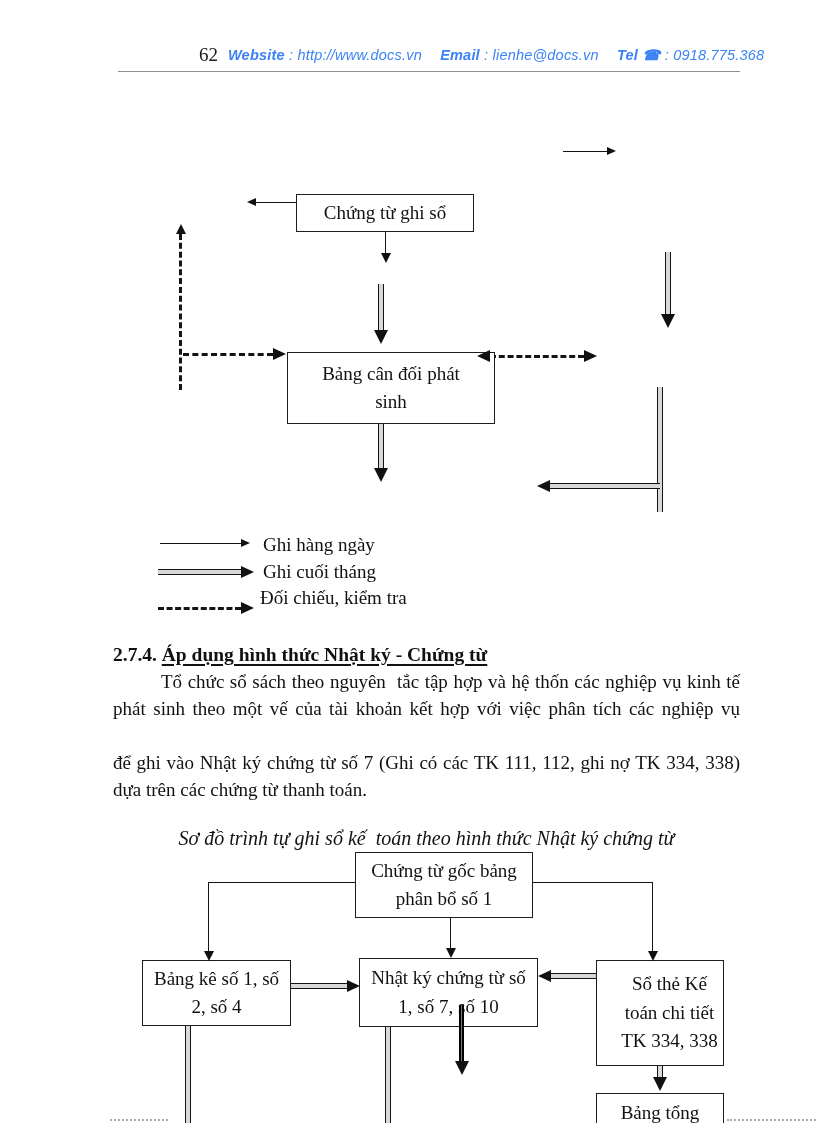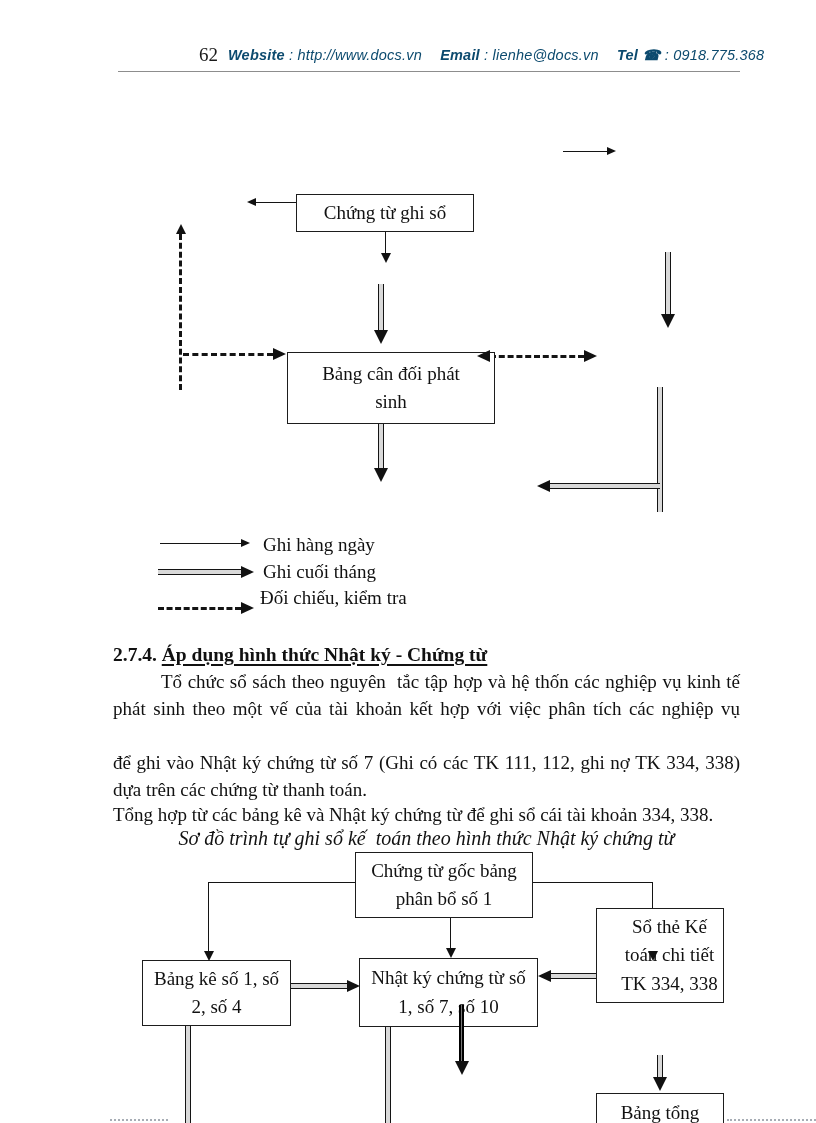--- a/index.html
+++ b/index.html
@@ -2,21 +2,21 @@
 <html><head>
 <meta charset="utf-8">
 <style>
   html,body{margin:0;padding:0;background:#fff;}
   .page{position:relative;width:816px;height:1123px;background:#ffffff;overflow:hidden;
         font-family:"Liberation Serif",serif;color:#111;}
 
   
   .pagenum{position:absolute;left:199px;top:44px;font-size:19px;color:#1a1a1a;}
   .contact{position:absolute;left:228px;top:47px;font-size:14.5px;font-style:italic;
-           font-family:"Liberation Sans",sans-serif;color:#0c4a6e;letter-spacing:.2px;white-space:nowrap;}
+           font-family:"Liberation Sans",sans-serif;color:#3b82f6;letter-spacing:.2px;white-space:nowrap;}
   .contact b{font-weight:bold;}
   .contact .sp{display:inline-block;width:14px;}
   .hdr-rule{position:absolute;left:118px;top:71px;width:622px;border-top:1.6px solid #8d8d8d;}
 
   
   .bx{position:absolute;box-sizing:border-box;border:1.7px solid #1d1d1d;background:#fff;
       display:flex;align-items:center;justify-content:center;text-align:center;z-index:2;}
   .bx span{white-space:pre-line;font-size:19px;line-height:1.5;}
   .bx.top-align{align-items:flex-start;padding-top:5px;}
   .hl{position:absolute;border-top:1.7px solid #141414;z-index:1;}
@@ -122,21 +122,20 @@
   <div class="ah rl" style="left:241px;top:602px;"></div>
 
   <div class="heading">
     <span>2.7.4.</span>
     <span class="title">Áp dụng hình thức Nhật ký - Chứng từ</span>
   </div>
   <div class="bodyline just" style="top:695px;">phát sinh theo một vế của tài khoản kết hợp với việc phân tích các nghiệp vụ</div>
   <div class="bodyline just indent" style="top:668px;">Tổ chức sổ sách theo nguyên &nbsp;tắc tập hợp và hệ thốn các nghiệp vụ kinh tế</div>
   <div class="bodyline just" style="top:749px;">để ghi vào Nhật ký chứng từ số 7 (Ghi có các TK 111, 112, ghi nợ TK 334, 338)</div>
   <div class="bodyline" style="top:776px;">dựa trên các chứng từ thanh toán.</div>
-  <div class="bodyline" style="top:801px;">Tổng hợp từ các bảng kê và Nhật ký chứng từ để ghi sổ cái tài khoản 334, 338.</div>
 
   <div class="caption">Sơ đồ trình tự ghi sổ kế &nbsp;toán theo hình thức Nhật ký chứng từ</div>
 
   <div class="bx" style="left:355px;top:852px;width:178px;height:66px;">
     <span>Chứng từ gốc bảng
 phân bổ số 1</span>
   </div>
 
   <div class="hl" style="left:208px;top:882px;width:147px;"></div>
   <div class="vl" style="left:208px;top:882px;height:71px;"></div>
@@ -152,21 +151,21 @@
   <div class="bx" style="left:142px;top:960px;width:149px;height:66px;">
     <span>Bảng kê số 1, số
 2, số 4</span>
   </div>
 
   <div class="bx" style="left:359px;top:958px;width:179px;height:69px;">
     <span>Nhật ký chứng từ số
 1, số 7, số 10</span>
   </div>
 
-  <div class="bx" style="left:596px;top:908px;width:128px;height:95px;padding-left:19px;">
+  <div class="bx" style="left:596px;top:960px;width:128px;height:106px;padding-left:19px;">
     <span>Sổ thẻ Kế
 toán chi tiết
 TK 334, 338</span>
   </div>
 
   <div class="dhl" style="left:291px;top:983px;width:57px;"></div>
   <div class="ah rl" style="left:347px;top:980px;"></div>
 
   <div class="dhl" style="left:551px;top:973px;width:45px;"></div>
   <div class="ah ll" style="left:538px;top:970px;"></div>

